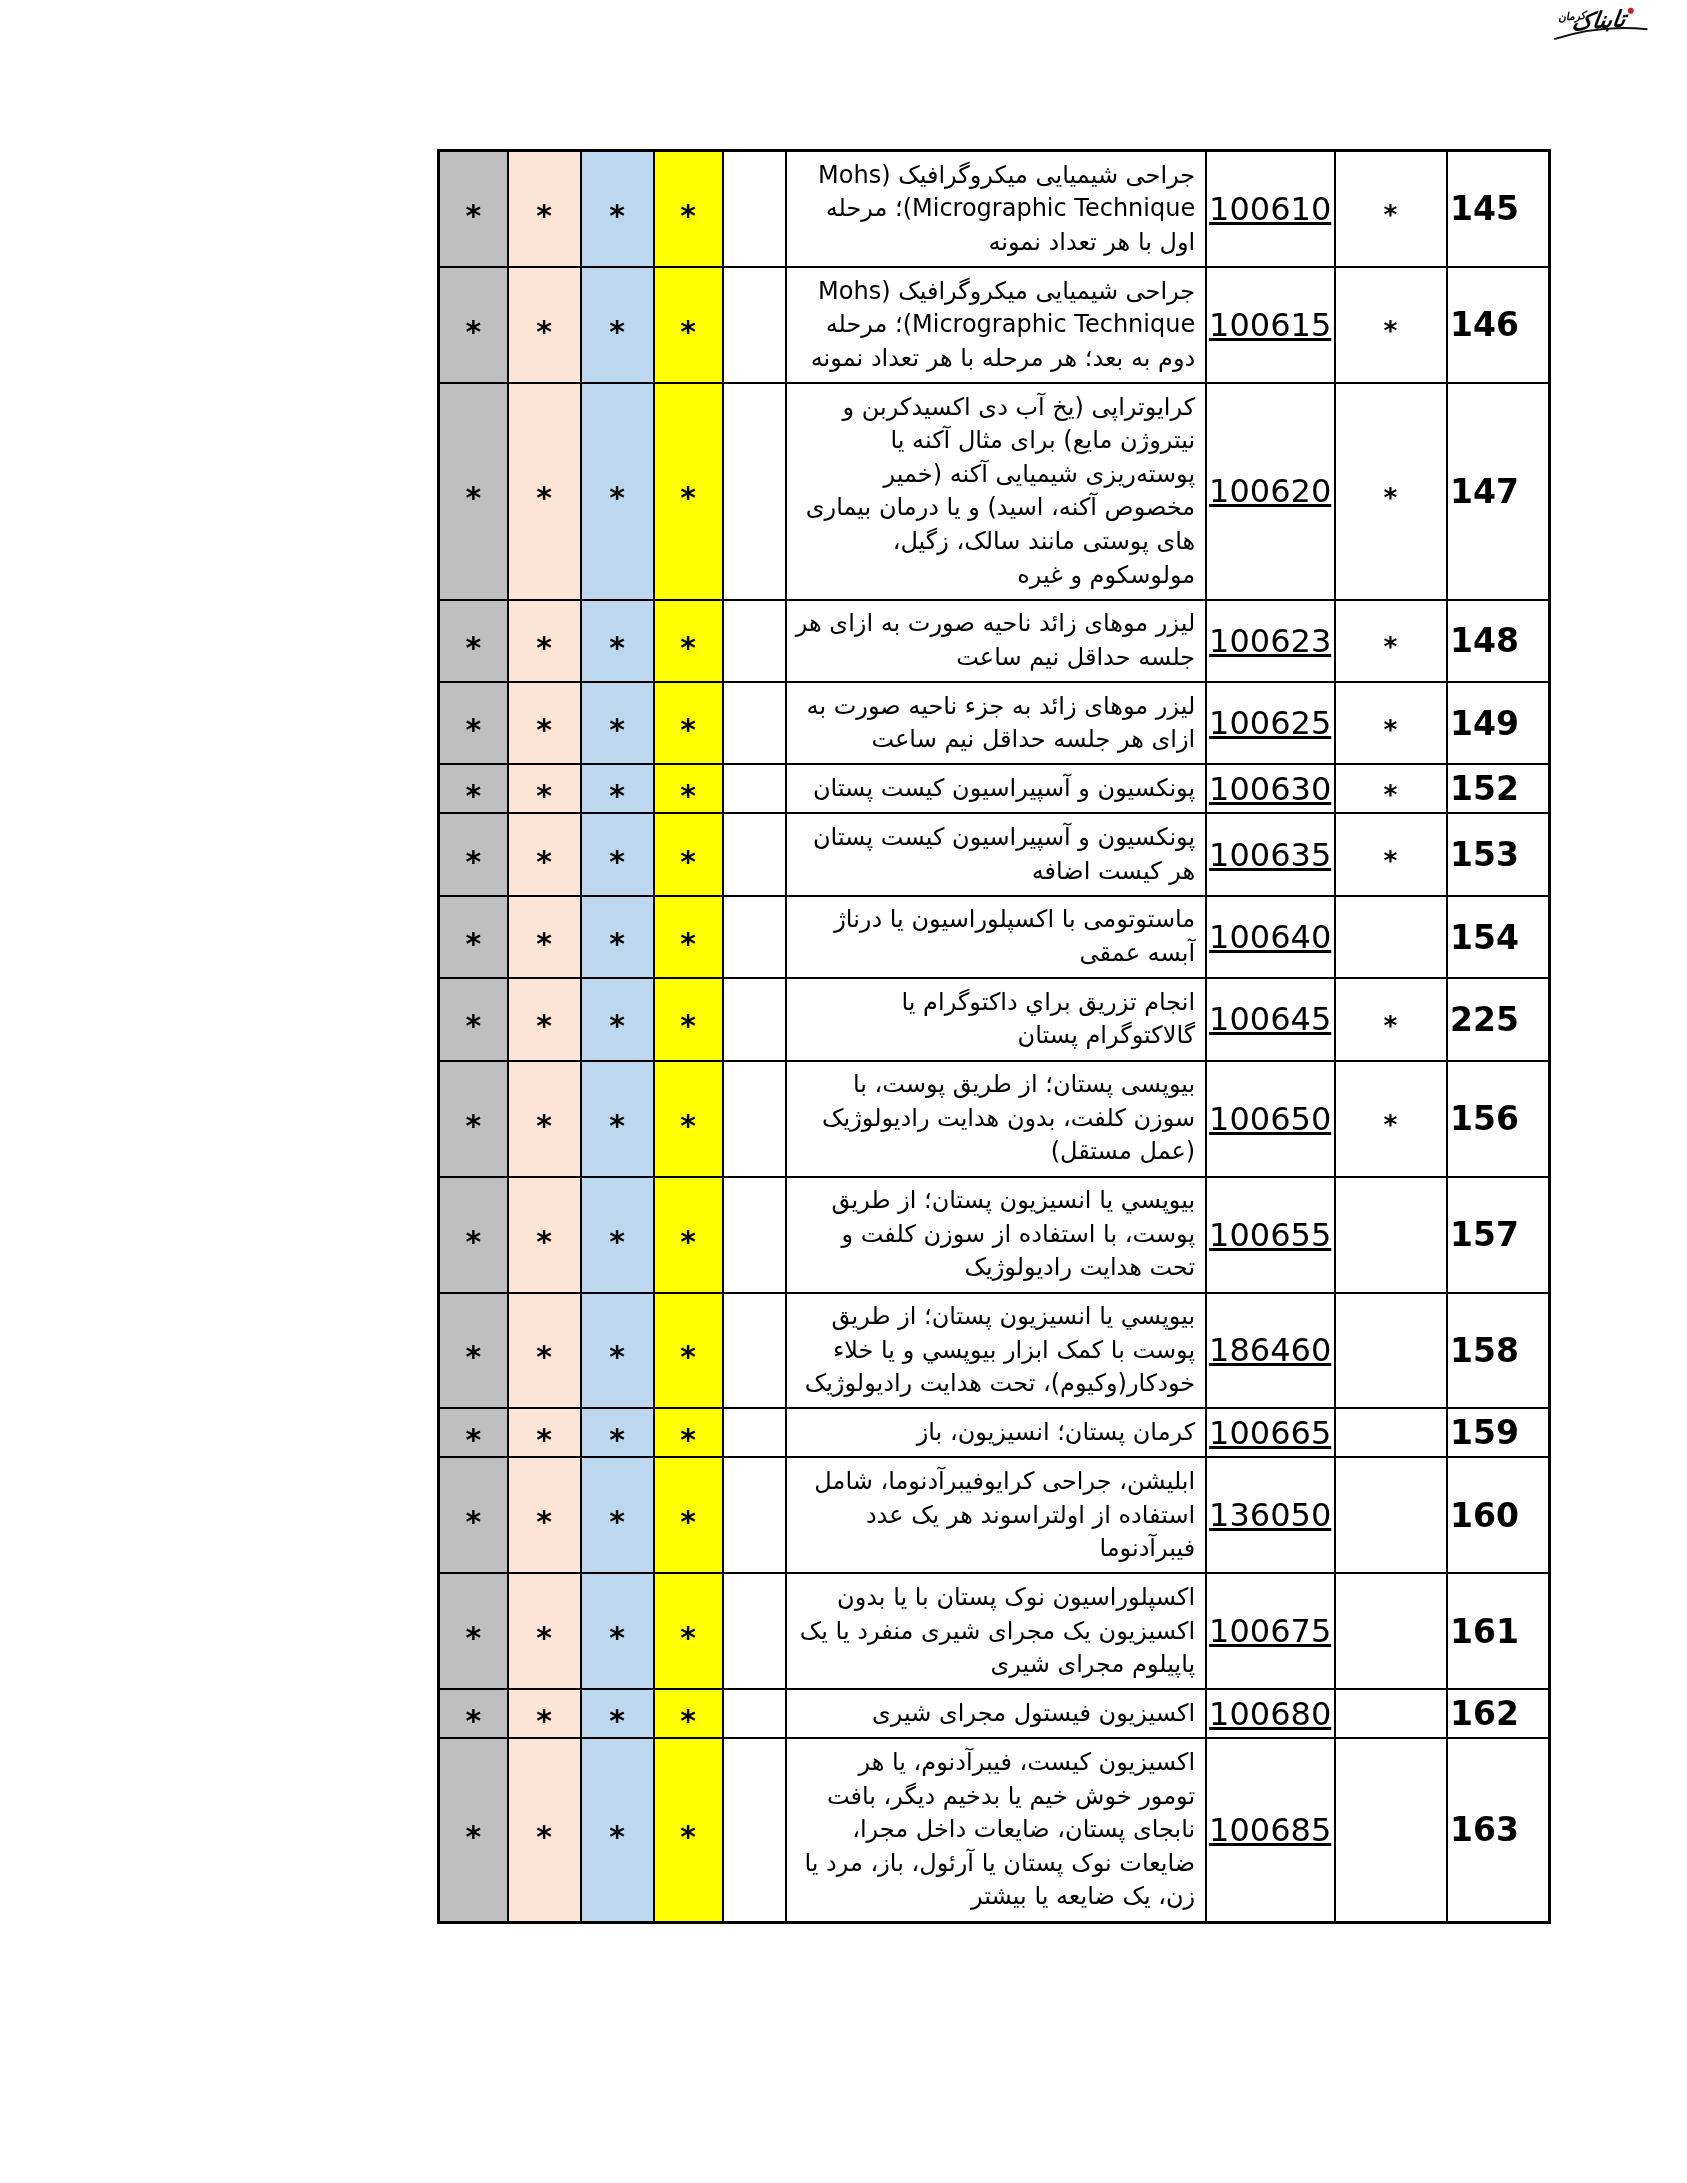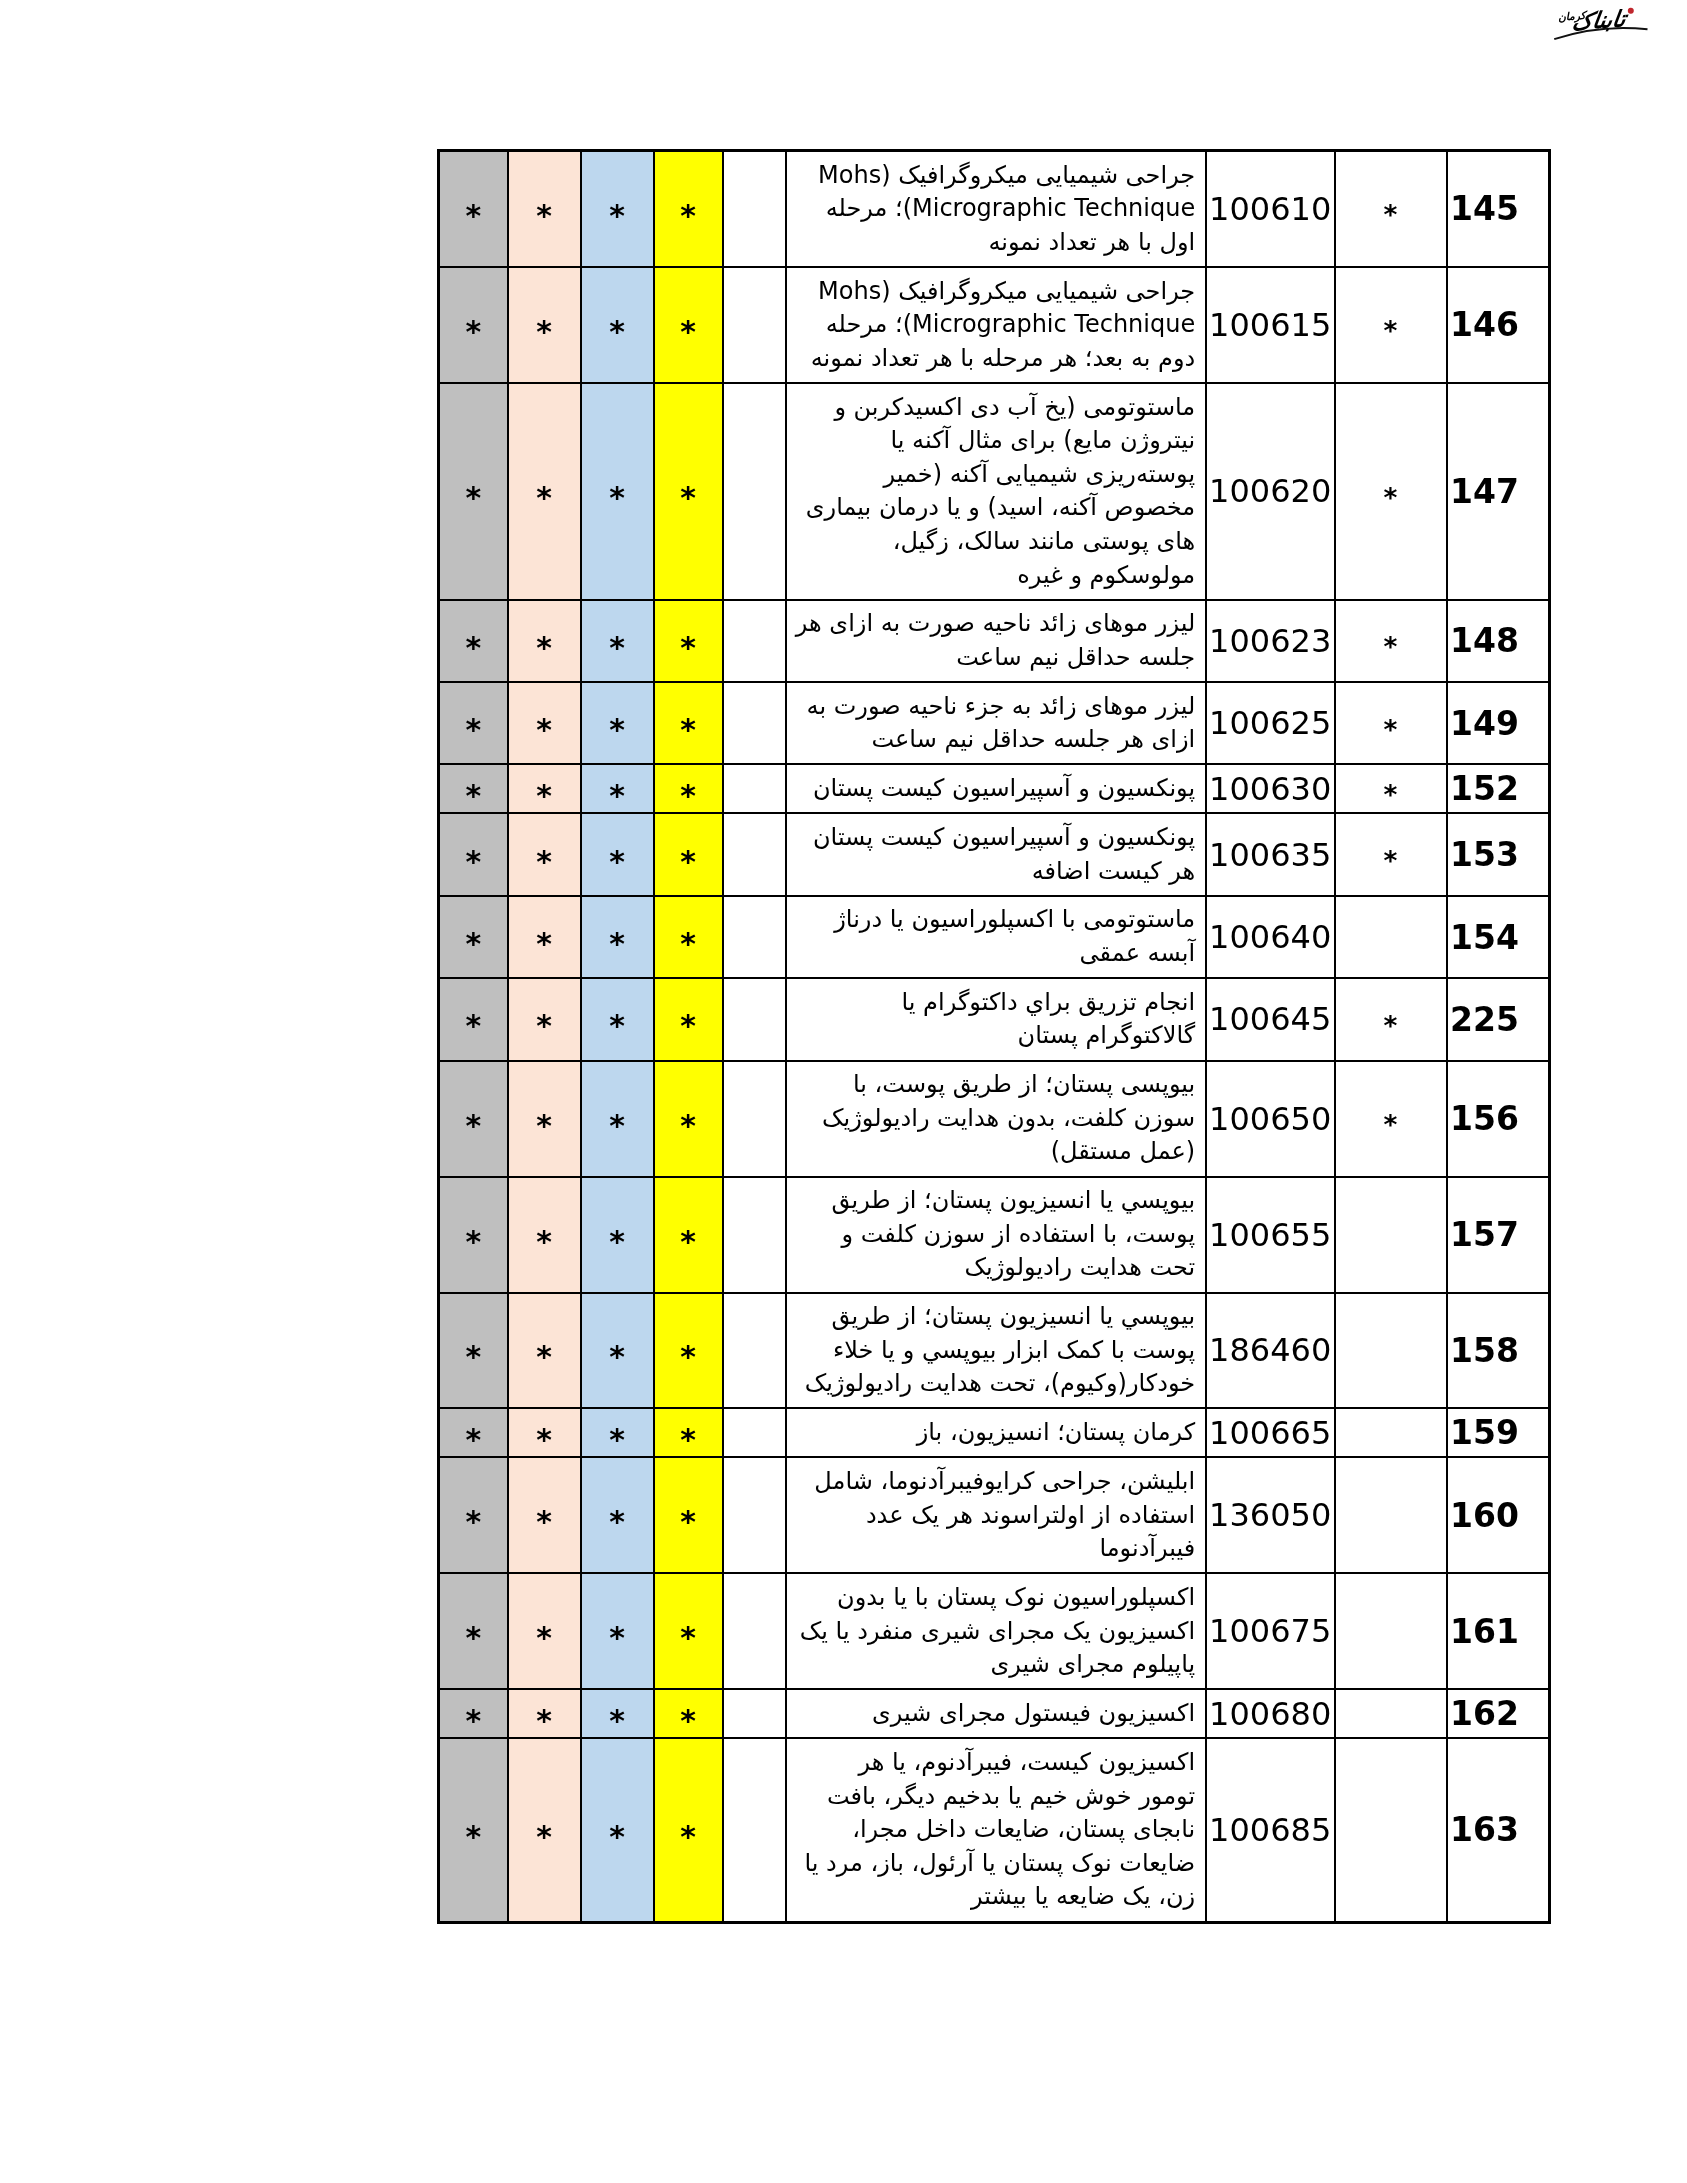--- a/index.html
+++ b/index.html
@@ -37,21 +37,21 @@
   td.flag-cell{text-align:center;font-size:30px;font-weight:bold;line-height:1;}
   td.flag-gray {background:var(--col-gray,#bfbfbf);}
   td.flag-peach{background:var(--col-peach,#fce4d6);}
   td.flag-blue {background:var(--col-blue,#bdd7ee);}
   td.flag-yellow{background:var(--col-yellow,#ffff00);}
   td.spacer-cell{background:#ffffff;}
   td.desc-cell{
     direction:rtl;text-align:right;padding:6.6px 9.3px;
     font-size:24px;line-height:1.4;border-radius:26px;
   }
-  td.code-cell{text-align:center;font-size:32px;padding:4px 2.6px;}
+  td.code-cell{text-align:center;font-size:32px;padding:4px 2.6px;text-decoration:underline;}
   td.star-cell{text-align:center;font-size:26.5px;font-weight:bold;}
   td.num-cell{font-size:33px;font-weight:bold;padding:4px 2.6px;}
   .marker{display:inline-block;transform:translateY(0.22em);}
 </style>
 </head>
 <body>
 
 <div class="logo">
   <span class="logo-dot"></span>
   <span class="logo-city">کرمان</span>
@@ -96,21 +96,21 @@
     <td class="code-cell">100615</td>
     <td class="star-cell"><span class="marker">*</span></td>
     <td class="num-cell">146</td>
   </tr>
         <tr>
     <td class="flag-cell flag-gray"><span class="marker">*</span></td>
     <td class="flag-cell flag-peach"><span class="marker">*</span></td>
     <td class="flag-cell flag-blue"><span class="marker">*</span></td>
     <td class="flag-cell flag-yellow"><span class="marker">*</span></td>
     <td class="spacer-cell"></td>
-    <td class="desc-cell">ماستوتومی (یخ آب دی اکسیدکربن و نیتروژن مایع) برای مثال آکنه یا پوسته‌ریزی شیمیایی آکنه (خمیر مخصوص آکنه، اسید) و یا درمان بیماری های پوستی مانند سالک، زگیل، مولوسکوم و غیره</td>
+    <td class="desc-cell">کرایوتراپی (یخ آب دی اکسیدکربن و نیتروژن مایع) برای مثال آکنه یا پوسته‌ریزی شیمیایی آکنه (خمیر مخصوص آکنه، اسید) و یا درمان بیماری های پوستی مانند سالک، زگیل، مولوسکوم و غیره</td>
     <td class="code-cell">100620</td>
     <td class="star-cell"><span class="marker">*</span></td>
     <td class="num-cell">147</td>
   </tr>
         <tr>
     <td class="flag-cell flag-gray"><span class="marker">*</span></td>
     <td class="flag-cell flag-peach"><span class="marker">*</span></td>
     <td class="flag-cell flag-blue"><span class="marker">*</span></td>
     <td class="flag-cell flag-yellow"><span class="marker">*</span></td>
     <td class="spacer-cell"></td>

